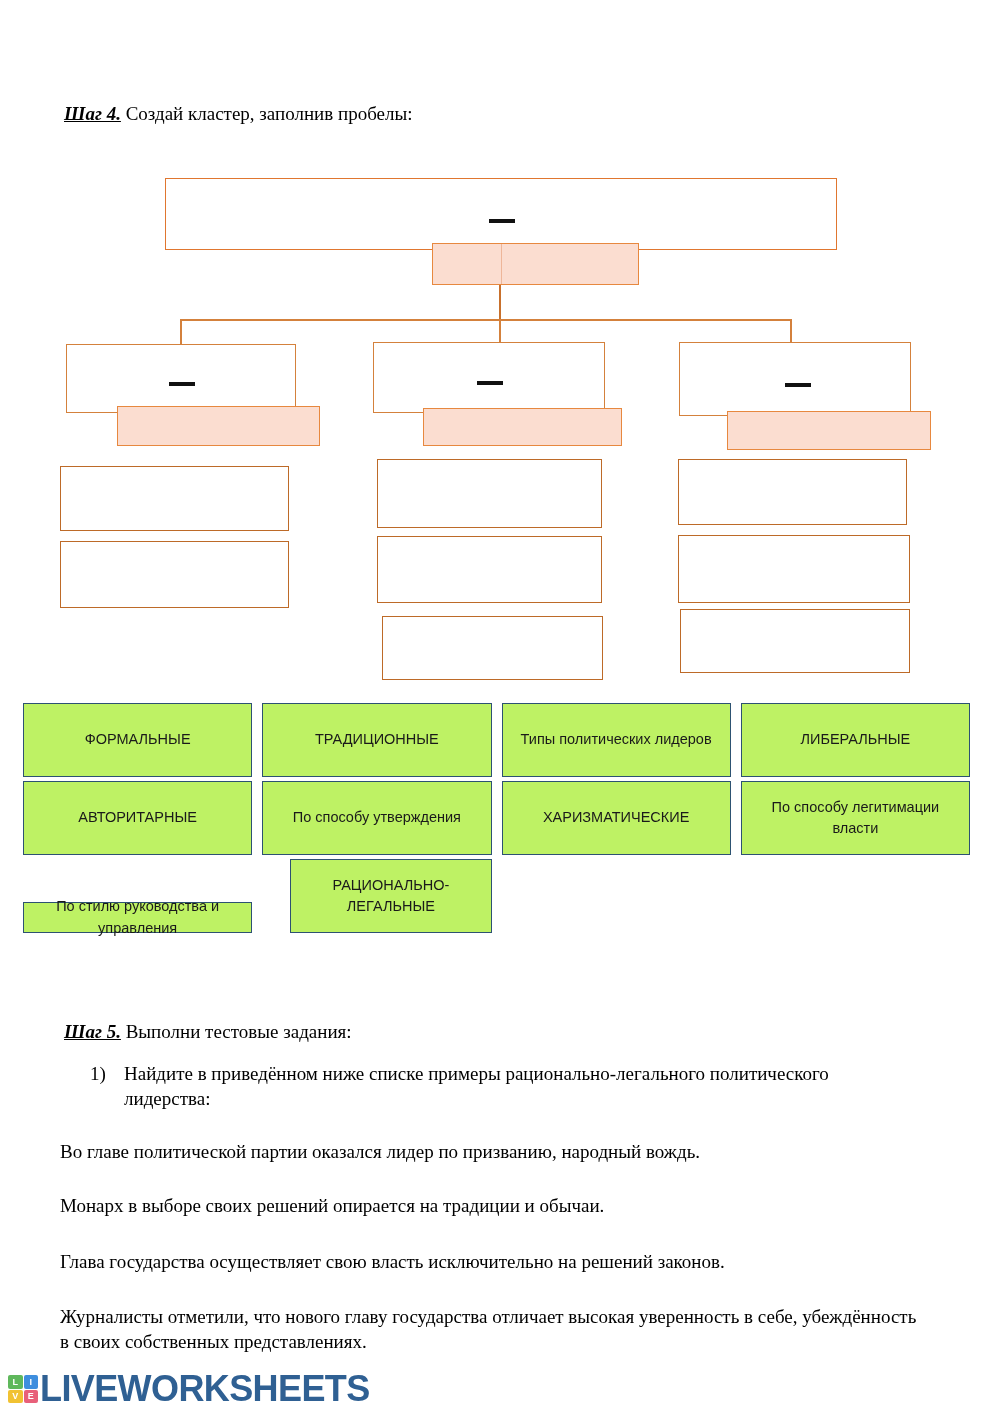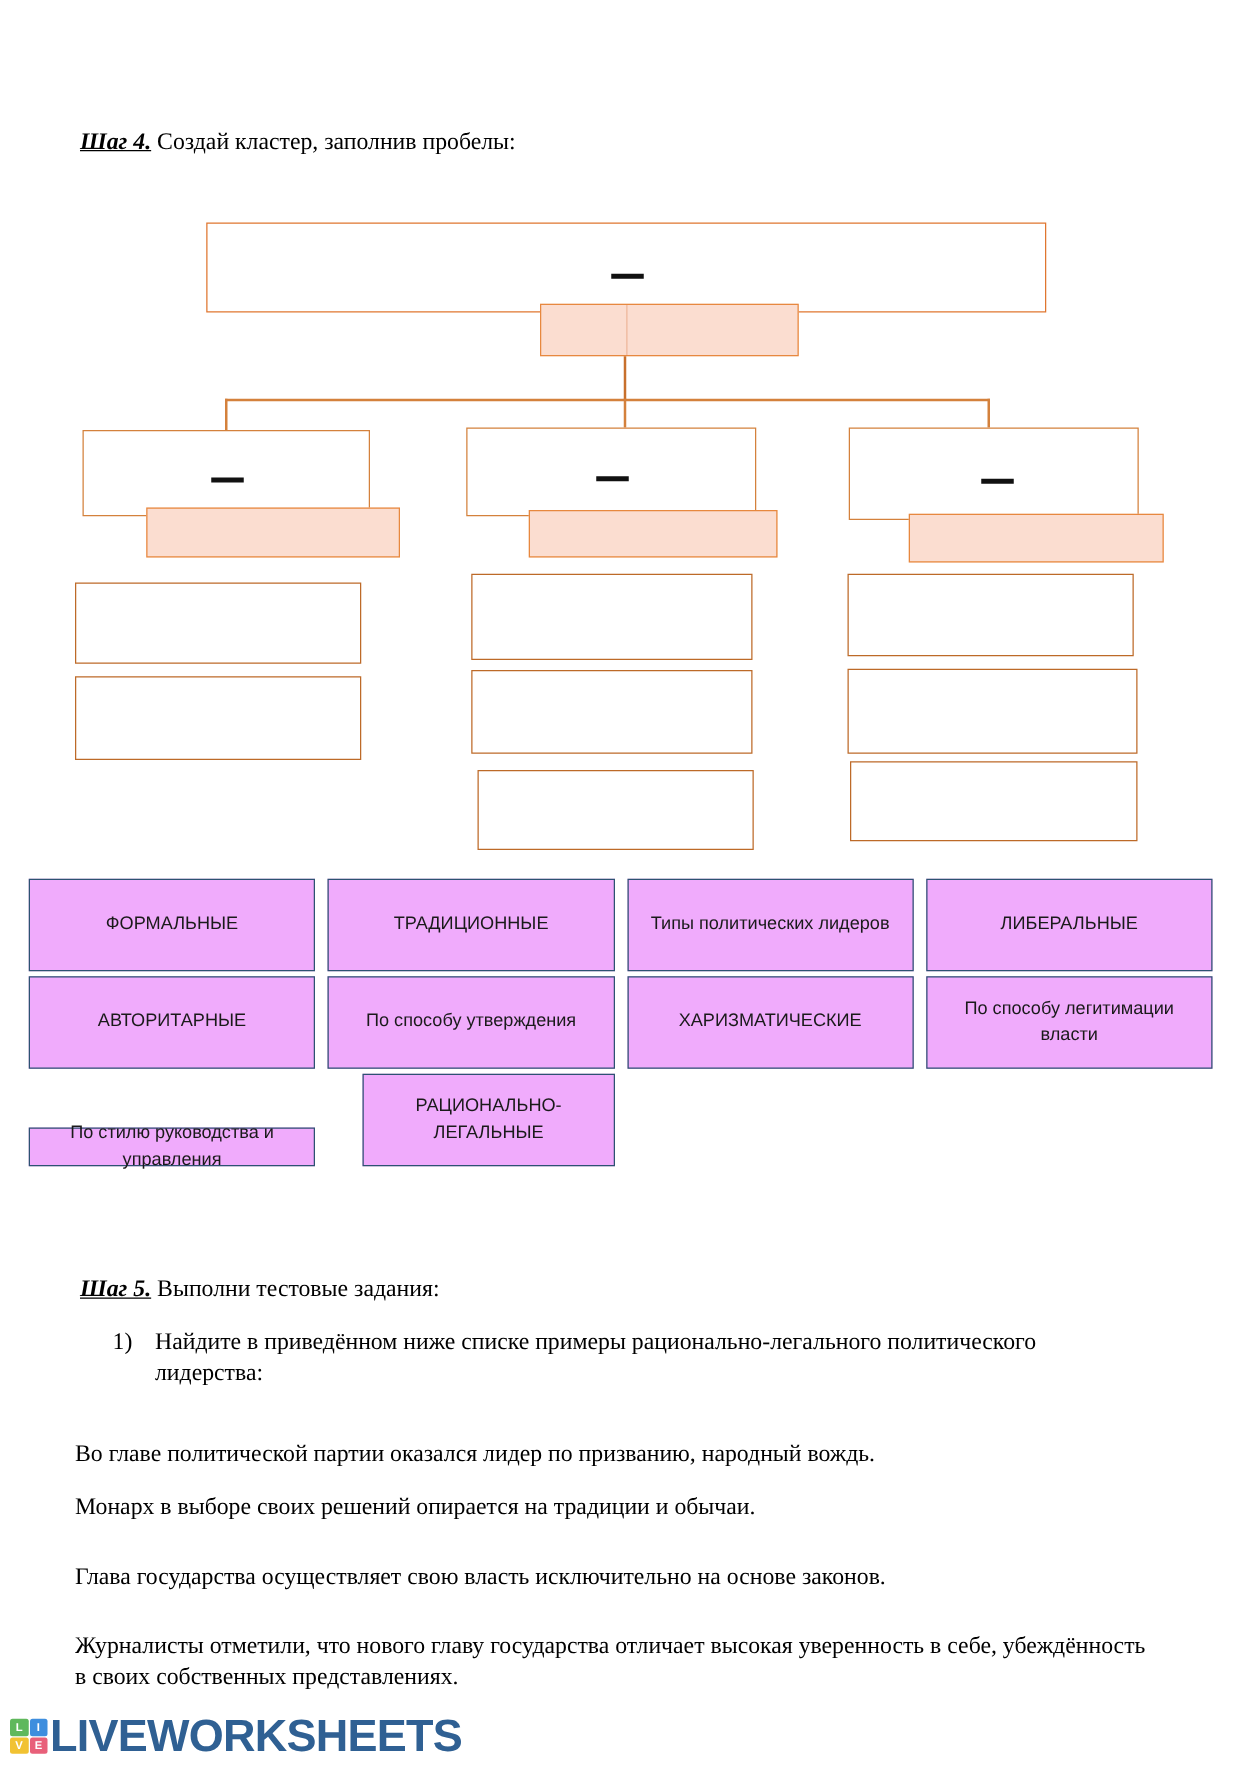--- a/index.html
+++ b/index.html
@@ -81,21 +81,21 @@
     width: 947px;
     display: grid;
     grid-template-columns: repeat(4, 1fr);
     grid-auto-rows: 74px;
     column-gap: 10px;
     row-gap: 4px;
   }
   .wb-cell {
     box-sizing: border-box;
     border: 1.6px solid #2d5272;
-    background: #f0abfc;
+    background: #bef264;
     display: flex;
     align-items: center;
     justify-content: center;
     text-align: center;
     font-family: "Liberation Sans", sans-serif;
     font-size: 14.5px;
     line-height: 1.45;
     color: #1a1a1a;
     padding: 4px 6px;
   }
@@ -228,23 +228,23 @@
 <div class="step-line" style="left:64px; top:1020px;">
   <span class="step-label">Шаг 5.</span>
   <span class="step-text">Выполни тестовые задания:</span>
 </div>
 
 <div class="q-item" style="left:90px; top:1062px;">
   <span class="q-num">1)</span>
   <span class="q-body">Найдите в приведённом ниже списке примеры рационально-легального политического лидерства:</span>
 </div>
 
-<div class="stmt" style="top:1139px;margin-top:12px;">Во главе политической партии оказался лидер по призванию, народный вождь.</div>
+<div class="stmt" style="top:1139px;">Во главе политической партии оказался лидер по призванию, народный вождь.</div>
 <div class="stmt" style="top:1193px;">Монарх в выборе своих решений опирается на традиции и обычаи.</div>
-<div class="stmt" style="top:1249px;">Глава государства осуществляет свою власть исключительно на основе законов.</div>
+<div class="stmt" style="top:1249px;">Глава государства осуществляет свою власть исключительно на решений законов.</div>
 <div class="stmt" style="top:1304px; width:865px;">Журналисты отметили, что нового главу государства отличает высокая уверенность в себе, убеждённость в своих собственных представлениях.</div>
 
 <div id="footer-logo">
   <div class="logo-tiles">
     <span style="background: rgb(95, 184, 92);">L</span>
     <span style="background: rgb(62, 142, 222);">I</span>
     <span style="background: rgb(241, 194, 50);">V</span>
     <span style="background: rgb(232, 96, 122);">E</span>
   </div>
   <span id="logo-word" style="color: rgb(47, 96, 147);">LIVEWORKSHEETS</span>

